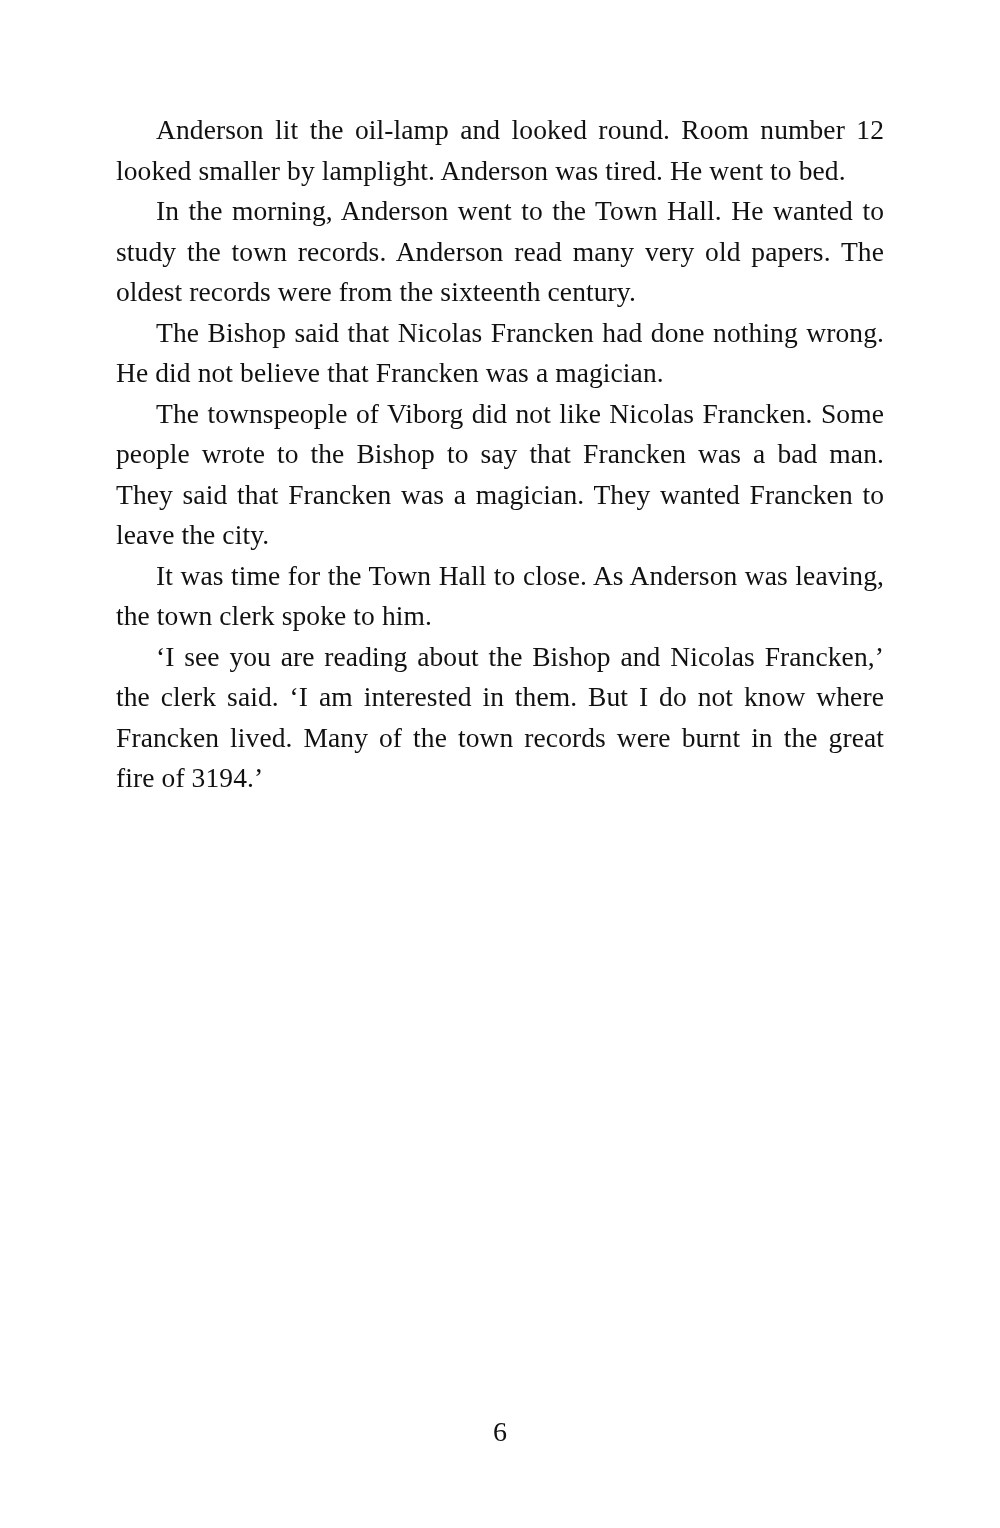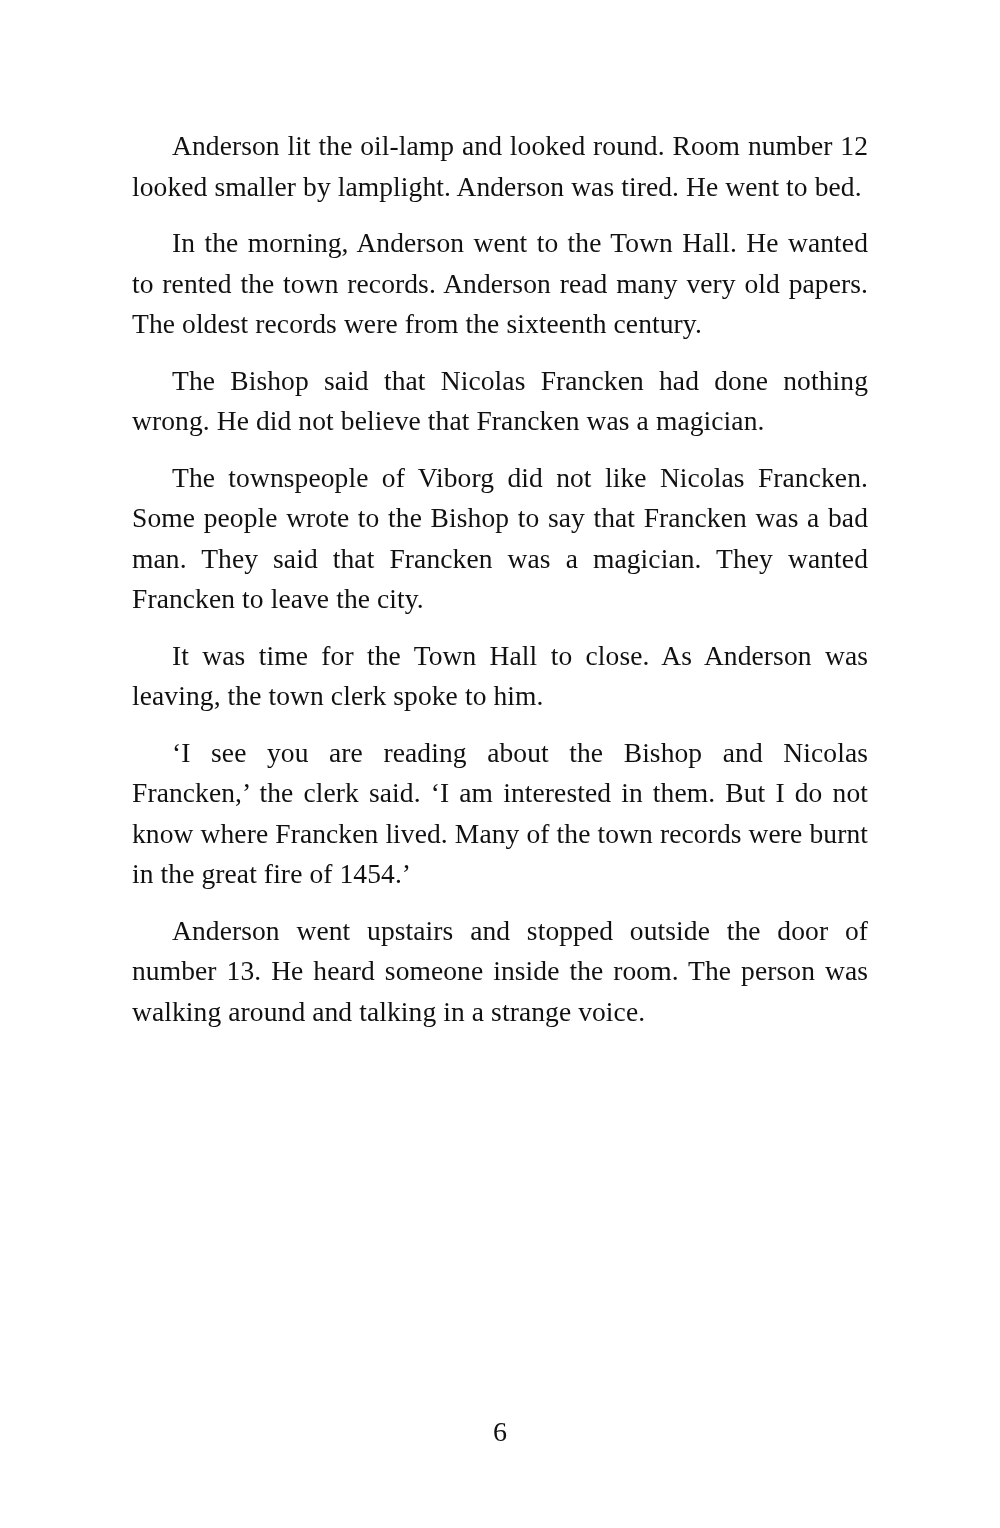--- a/index.html
+++ b/index.html
@@ -16,21 +16,21 @@
     font-family: "Liberation Serif", "DejaVu Serif", serif;
     color: #111111;
   }
   .text-block {
     position: absolute;
     left: 116px;
     top: 110px;
     width: 768px;
   }
   .text-block p {
-    margin: 16px;
+    margin: 0;
     padding: 0;
     font-size: 27.5px;
     line-height: 40.5px;
     text-align: justify;
     text-indent: 40px;
     letter-spacing: 0.1px;
   }
   .page-number {
     position: absolute;
     left: 0;
@@ -40,21 +40,20 @@
     font-size: 28px;
     line-height: 40px;
   }
 </style>
 </head>
 <body>
 
 <div class="page">
   <div class="text-block">
     <p>Anderson lit the oil-lamp and looked round. Room number 12 looked smaller by lamplight. Anderson was tired. He went to bed.</p>
-    <p>In the morning, Anderson went to the Town Hall. He wanted to rented the town records. Anderson read many very old papers. The oldest records were from the sixteenth century.</p>
+    <p>In the morning, Anderson went to the Town Hall. He wanted to study the town records. Anderson read many very old papers. The oldest records were from the sixteenth century.</p>
     <p>The Bishop said that Nicolas Francken had done nothing wrong. He did not believe that Francken was a magician.</p>
     <p>The townspeople of Viborg did not like Nicolas Francken. Some people wrote to the Bishop to say that Francken was a bad man. They said that Francken was a magician. They wanted Francken to leave the city.</p>
     <p>It was time for the Town Hall to close. As Anderson was leaving, the town clerk spoke to him.</p>
-    <p>‘I see you are reading about the Bishop and Nicolas Francken,’ the clerk said. ‘I am interested in them. But I do not know where Francken lived. Many of the town records were burnt in the great fire of 1454.’</p>
-    <p>Anderson went upstairs and stopped outside the door of number 13. He heard someone inside the room. The person was walking around and talking in a strange voice.</p>
+    <p>‘I see you are reading about the Bishop and Nicolas Francken,’ the clerk said. ‘I am interested in them. But I do not know where Francken lived. Many of the town records were burnt in the great fire of 3194.’</p>
   </div>
   <div class="page-number">6</div>
 </div>
 
 </body></html>

